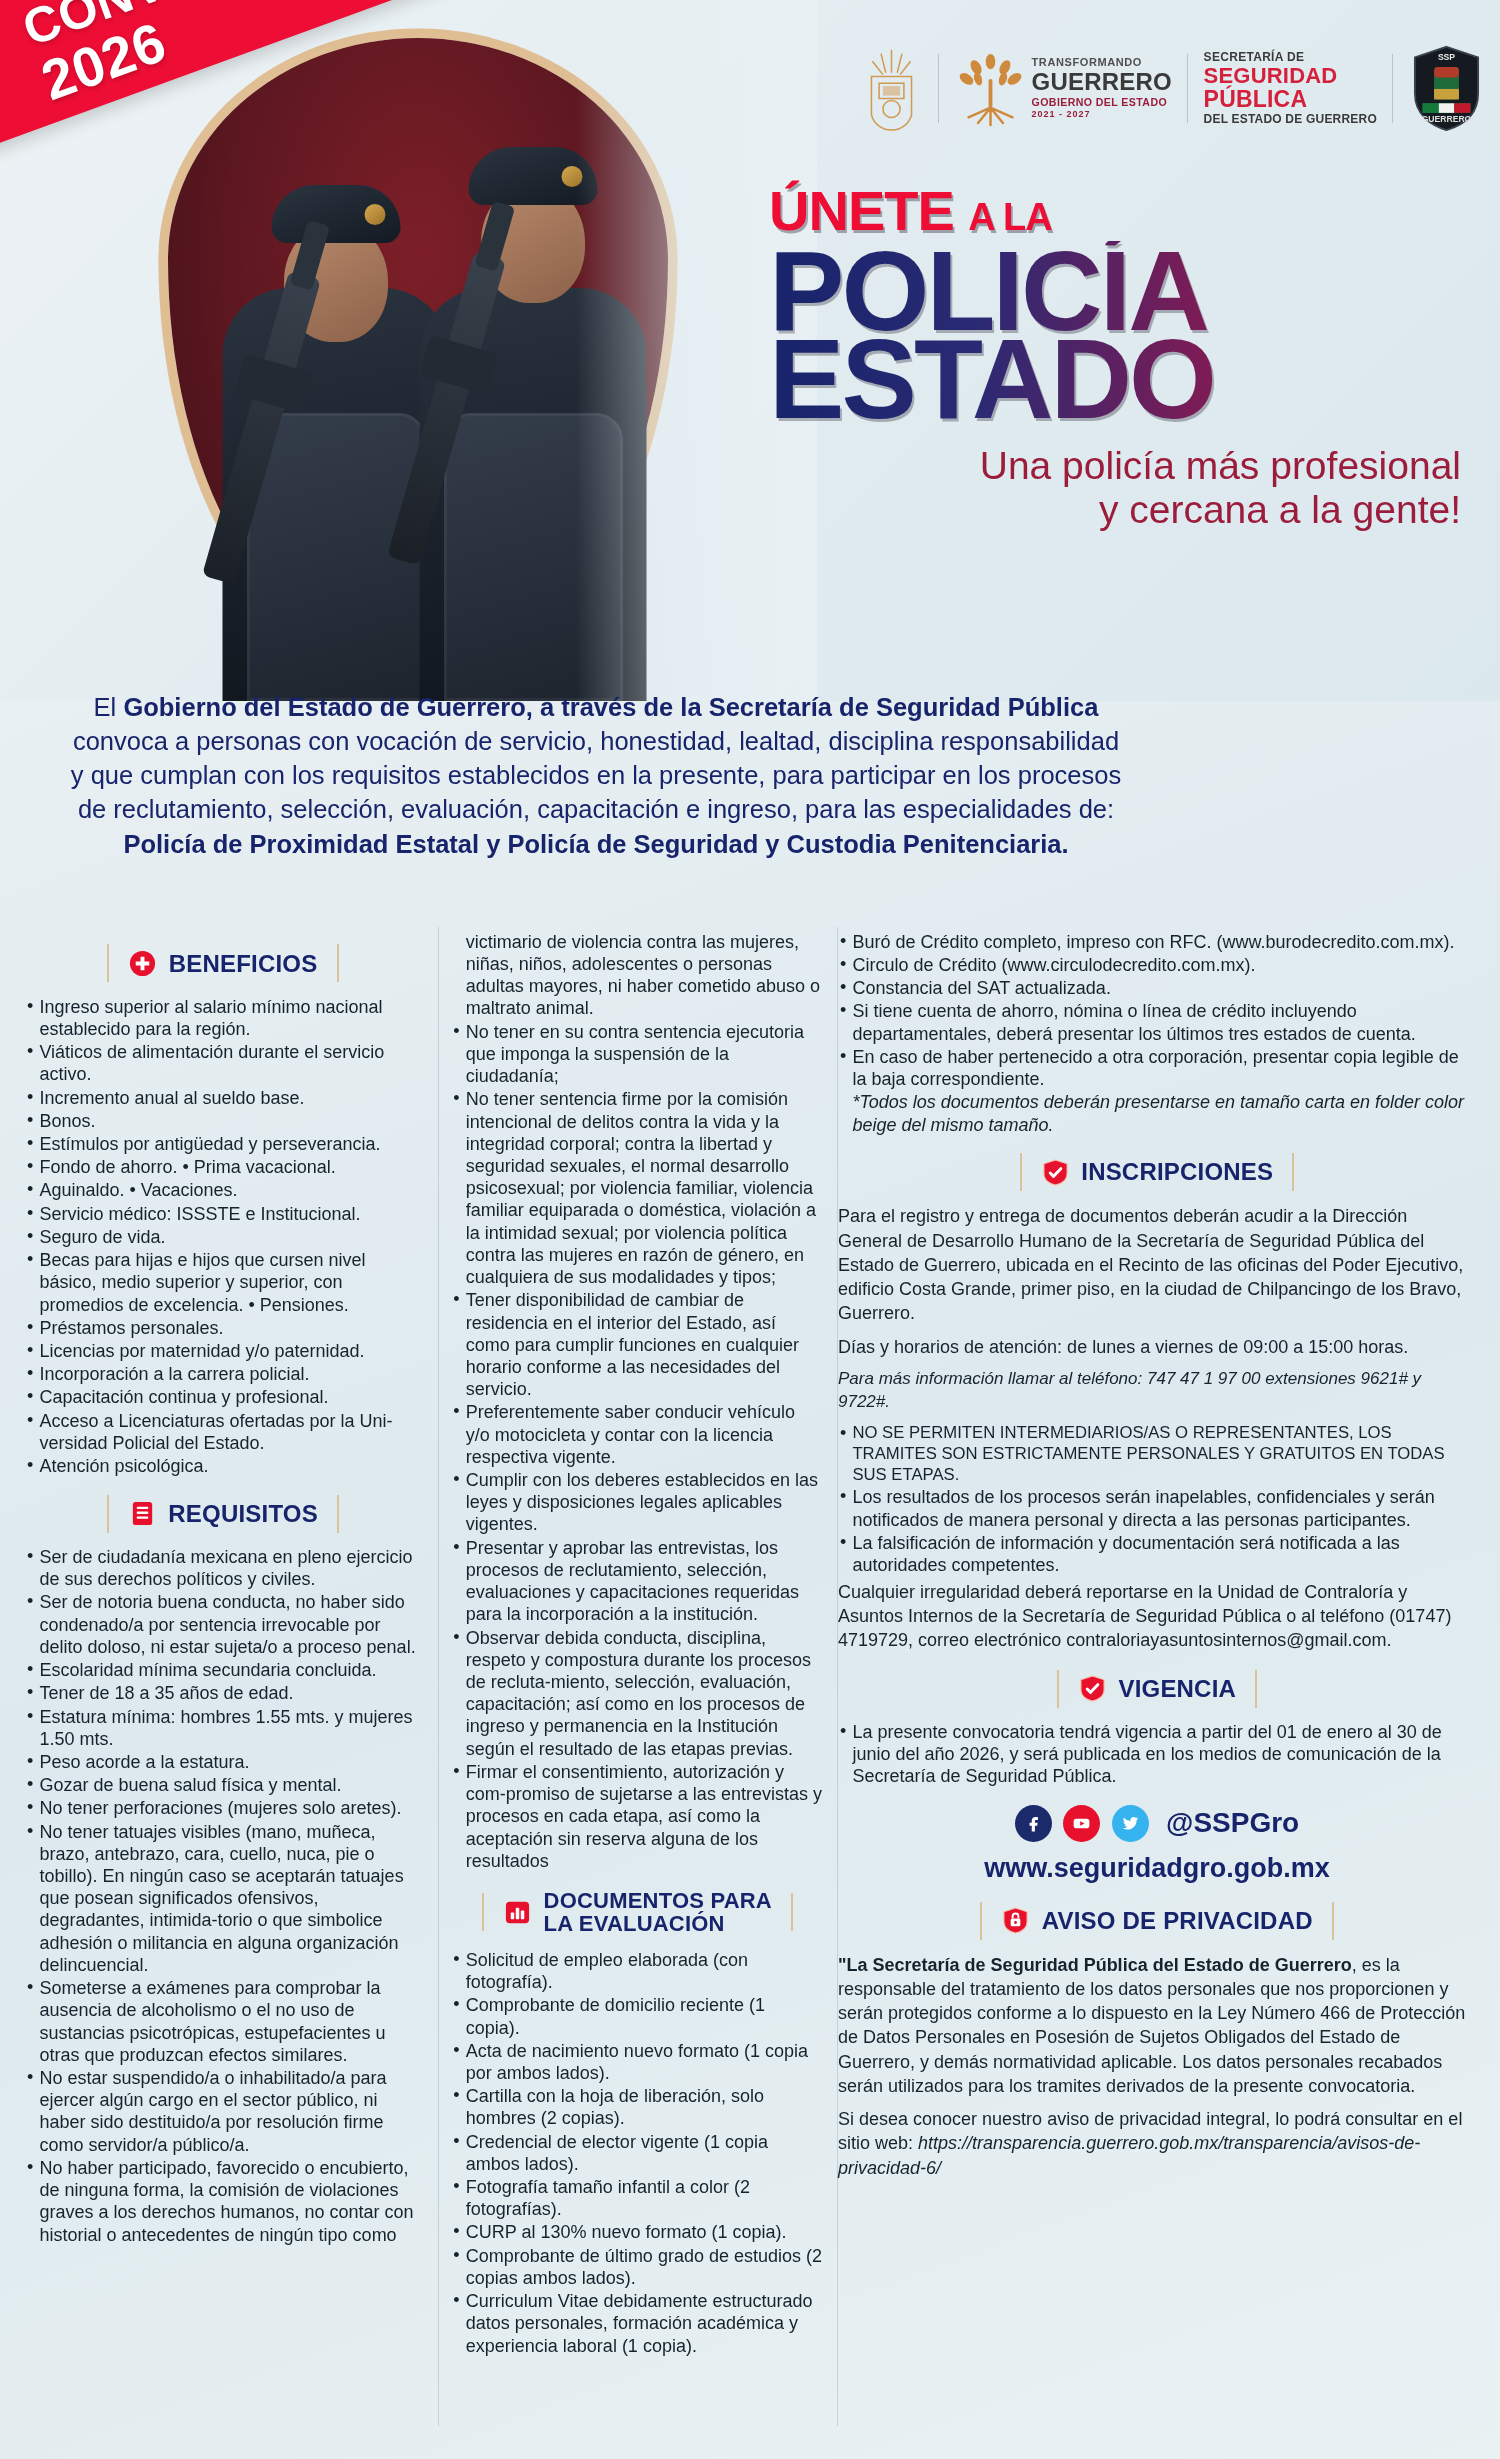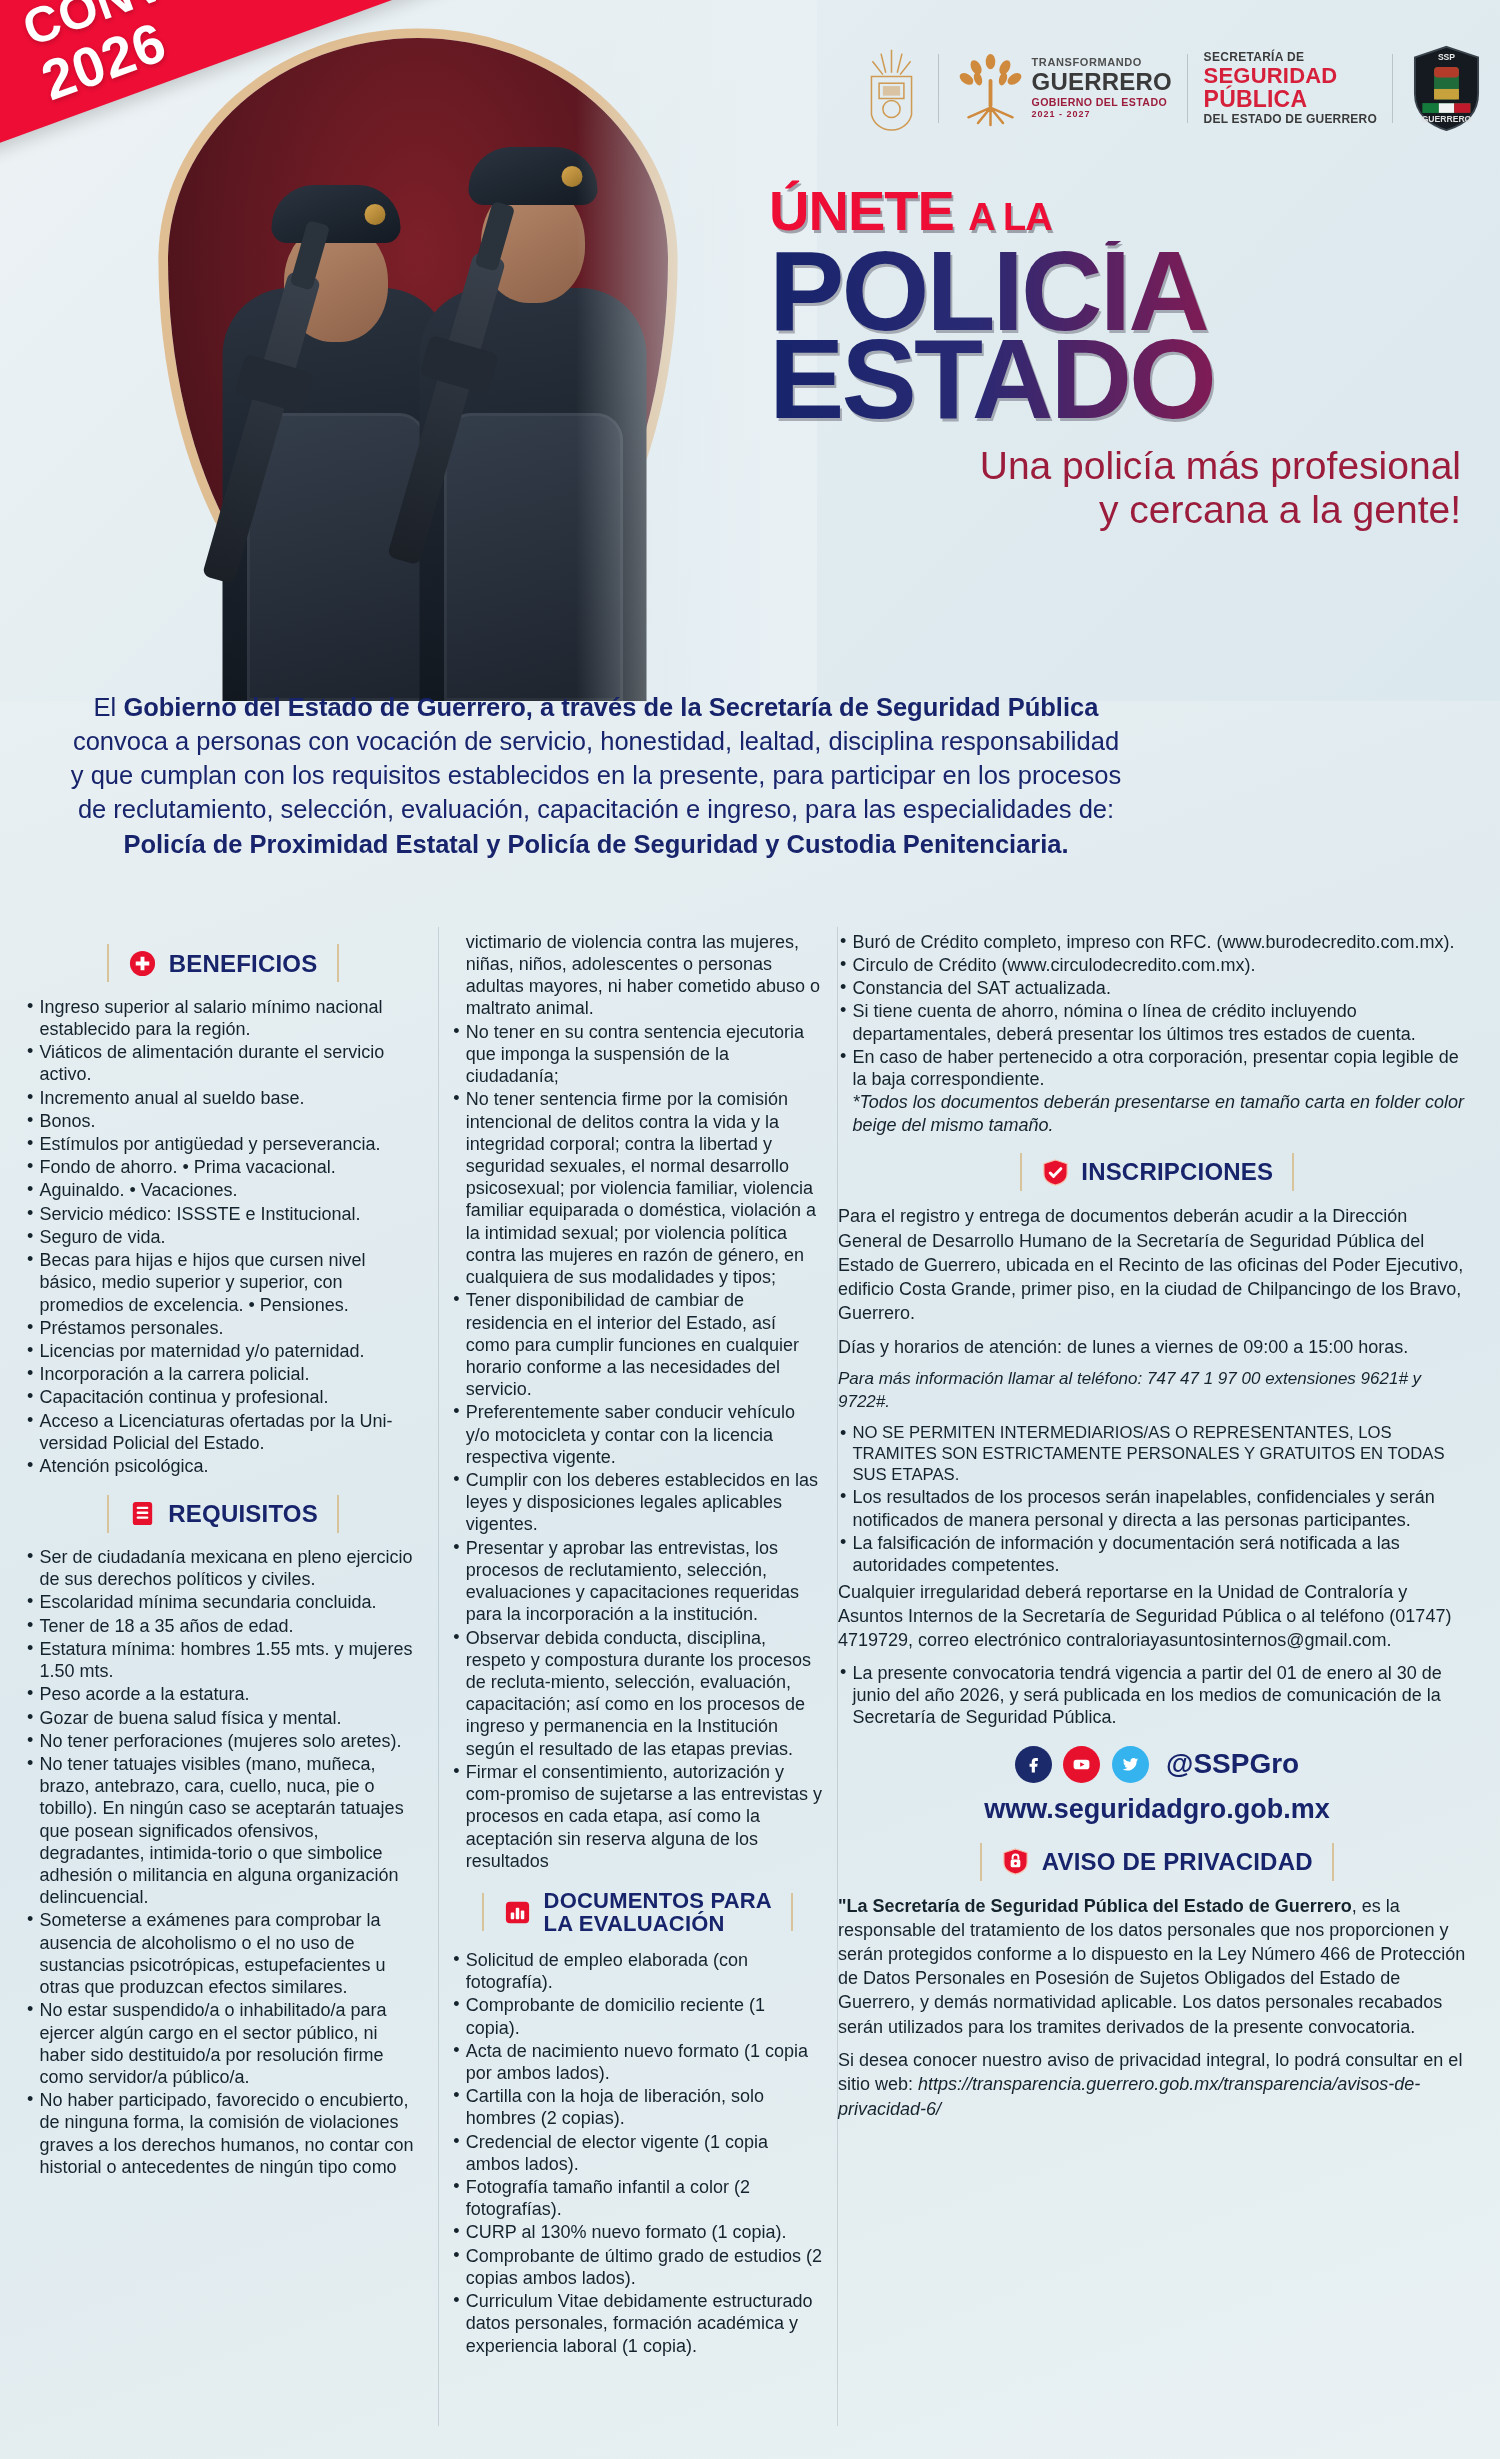--- a/index.html
+++ b/index.html
@@ -414,20 +414,21 @@
                 <rect x="9" y="13" width="12" height="2.4" rx="1"></rect>
                 <rect x="9" y="18" width="12" height="2.4" rx="1"></rect>
               </g>
             </svg>
         </span>
         <span class="sec-title">REQUISITOS</span>
       </div>
 
       <ul class="bul">
         <li>Ser de ciudadanía mexicana en pleno ejercicio de sus derechos políticos y civiles.</li>
+        <li>Ser de notoria buena conducta, no haber sido condenado/a por sentencia irrevocable por delito doloso, ni estar sujeta/o a proceso penal.</li>
         <li>Escolaridad mínima secundaria concluida.</li>
         <li>Tener de 18 a 35 años de edad.</li>
         <li>Estatura mínima: hombres 1.55 mts. y mujeres 1.50 mts.</li>
         <li>Peso acorde a la estatura.</li>
         <li>Gozar de buena salud física y mental.</li>
         <li>No tener perforaciones (mujeres solo aretes).</li>
         <li>No tener tatuajes visibles (mano, muñeca, brazo, antebrazo, cara, cuello, nuca, pie o tobillo). En ningún caso se aceptarán tatuajes que posean significados ofensivos, degradantes, intimida-torio o que simbolice adhesión o militancia en alguna organización delincuencial.</li>
         <li>Someterse a exámenes para comprobar la ausencia de alcoholismo o el no uso de sustancias psicotrópicas, estupefacientes u otras que produzcan efectos similares.</li>
         <li>No estar suspendido/a o inhabilitado/a para ejercer algún cargo en el sector público, ni haber sido destituido/a por resolución firme como servidor/a público/a.</li>
         <li>No haber participado, favorecido o encubierto, de ninguna forma, la comisión de violaciones graves a los derechos humanos, no contar con historial o antecedentes de ningún tipo como</li>
@@ -506,20 +507,29 @@
       <p class="para italic">Para más información llamar al teléfono: 747 47 1 97 00 extensiones 9621# y 9722#.</p>
 
 
       <ul class="bul">
         <li class="caps">NO SE PERMITEN INTERMEDIARIOS/AS O REPRESENTANTES, LOS TRAMITES SON ESTRICTAMENTE PERSONALES Y GRATUITOS EN TODAS SUS ETAPAS.</li>
         <li>Los resultados de los procesos serán inapelables, confidenciales y serán notificados de manera personal y directa a las personas participantes.</li>
         <li>La falsificación de información y documentación será notificada a las autoridades competentes.</li>
       </ul>
       <p class="para" style="margin-top:3.8px">Cualquier irregularidad deberá reportarse en la Unidad de Contraloría y Asuntos Internos de la Secretaría de Seguridad Pública o al teléfono (01747) 4719729, correo electrónico contraloriayasuntosinternos@gmail.com.</p>
 
+      <div class="sec-head">
+        <span class="sec-icon">
+          <svg viewBox="0 0 30 30">
+              <path d="M15 2 L27 6 v10 c0 7 -6 11 -12 12 C9 27 3 23 3 16 V6 z" fill="#e8112d" stroke="#f5c2ad" stroke-width="1.2"></path>
+              <path d="M9.5 15.5 l3.5 3.5 l7.5 -8" stroke="#fff" stroke-width="3" fill="none" stroke-linecap="round" stroke-linejoin="round"></path>
+            </svg>
+        </span>
+        <span class="sec-title">VIGENCIA</span>
+      </div>
 
       <ul class="bul">
         <li>La presente convocatoria tendrá vigencia a partir del 01 de enero al 30 de junio del año 2026, y será publicada en los medios de comunicación de la Secretaría de Seguridad Pública.</li>
       </ul>
 
       <div class="social">
         <span class="sicon fb">
           <svg viewBox="0 0 24 24">
               <path d="M14.5 8H17V4.5h-2.8C11.6 4.5 10 6.2 10 8.7V11H7.5v3.5H10V21h3.6v-6.5h2.6l.5-3.5h-3.1V9.2c0-.8.3-1.2.9-1.2z" fill="#fff"></path>
             </svg>

